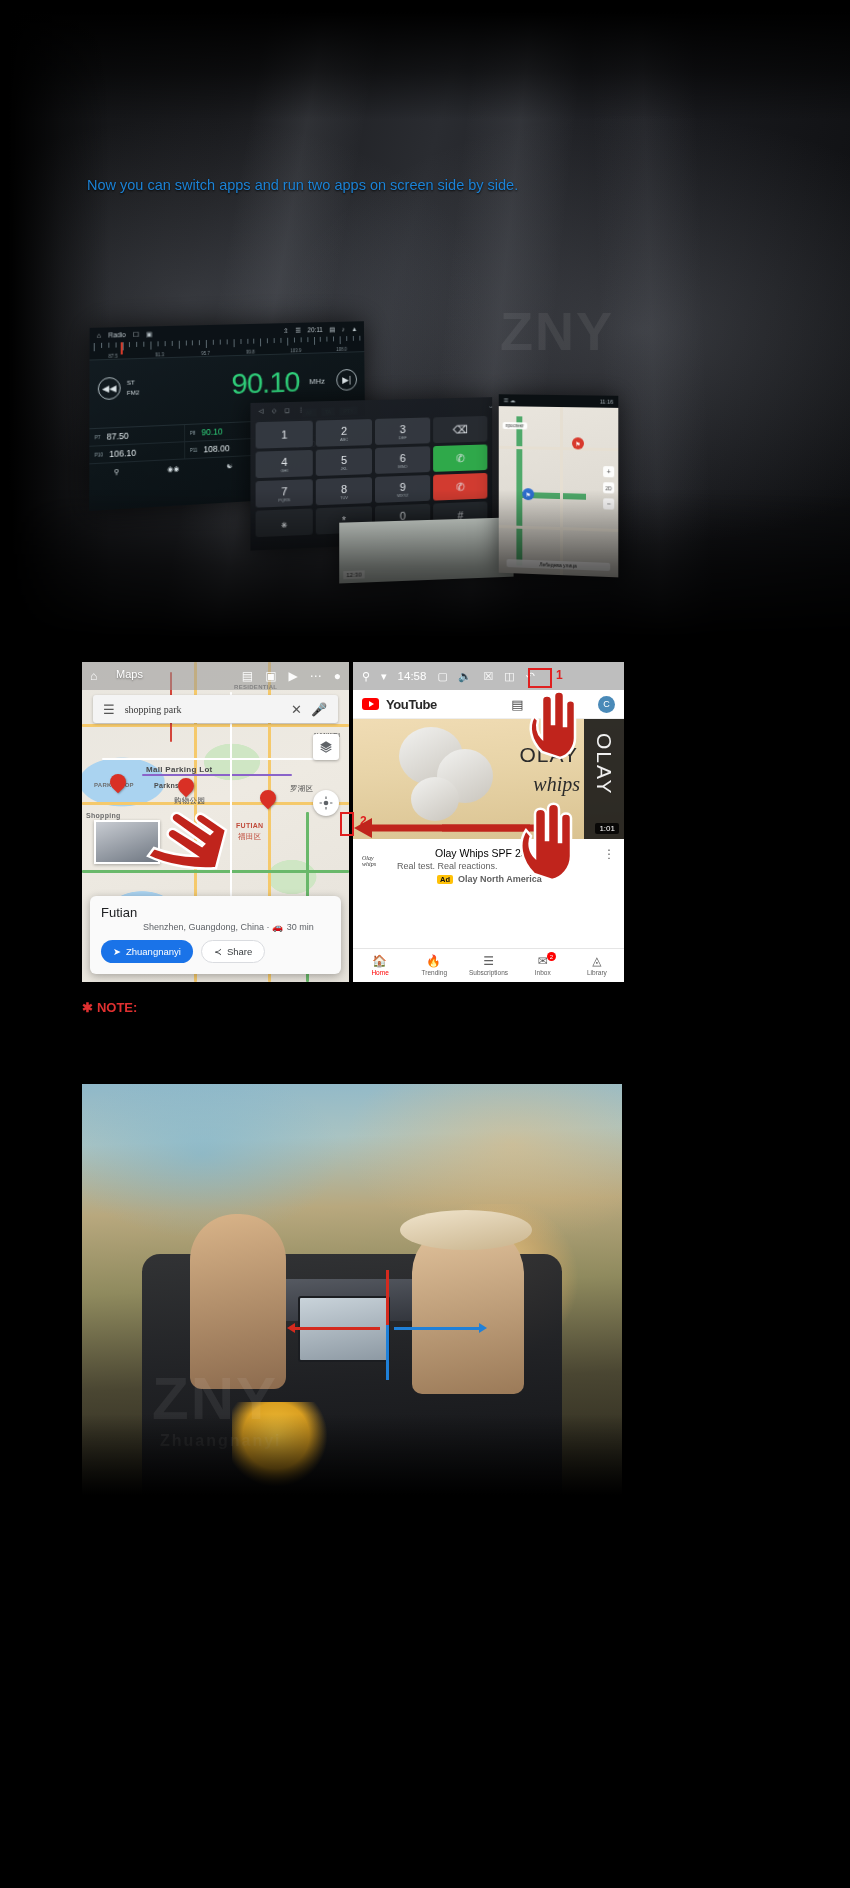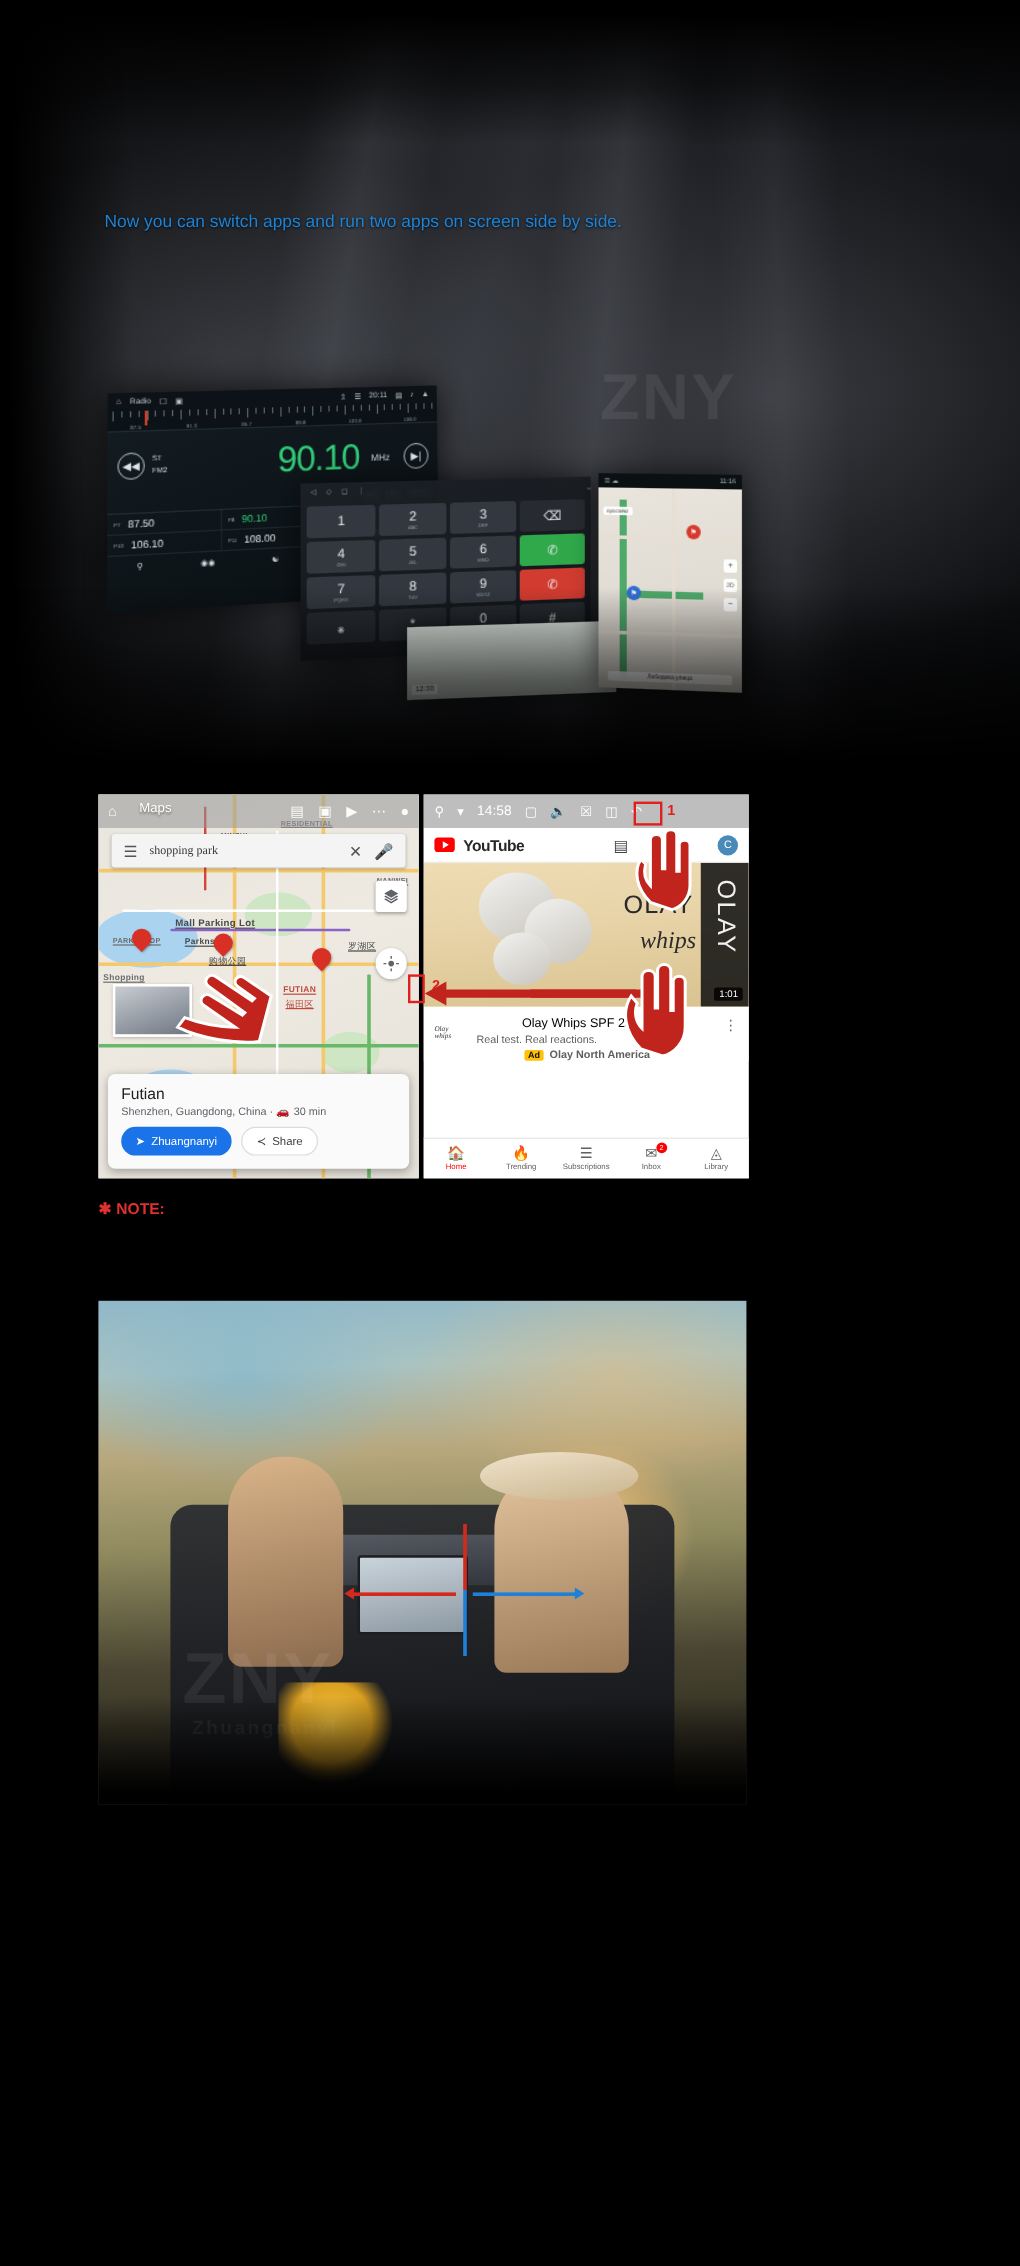--- a/index.html
+++ b/index.html
@@ -153,21 +153,21 @@
       radial-gradient(ellipse 46px 30px at 150px 100px, #cfe6c4 0%, #cfe6c4 60%, transparent 62%),
       radial-gradient(ellipse 40px 28px at 210px 215px, #cfe6c4 0%, #cfe6c4 60%, transparent 62%),
       radial-gradient(ellipse 55px 34px at 60px 250px, #aad3f0 0%, #aad3f0 60%, transparent 62%),
       linear-gradient(160deg, #e9e6df 0%, #eeeae2 45%, #e6e2da 100%);
   }
   .map-rd { position: absolute; background: #f5c96b; border-radius: 1px; }
   .map-rd.w { background: #fff; }
   .map-rd.g { background: #69b86a; }
   .map-rd.p { background: #8a63c9; }
   .map-rd.r { background: #d4453a; }
-  .map-lbl { position: absolute; font-size: 6px; color: #6d6d6d; font-weight: bold; letter-spacing: .3px; text-decoration: underline; }
+  .map-lbl { position: absolute; font-size: 6px; color: #6d6d6d; font-weight: bold; letter-spacing: .3px; }
   .map-lbl.cn { font-size: 7.5px; color: #4a4a4a; font-weight: normal; }
   .map-lbl.big { font-size: 7px; color: #c04a3a; }
 
   .map-topbar { position: absolute; left:0; top:0; width: 100%; height: 28px; background: rgba(150,150,150,.55); display:flex; align-items:center; padding: 0 8px; gap: 12px; color:#fff; }
   .map-topbar .ic { font-size: 12px; opacity:.95; }
   .map-app { position:absolute; left: 34px; top: 6px; color:#fff; font-size: 11px; font-weight: 500; text-shadow: 0 1px 2px rgba(0,0,0,.4); }
 
   .map-search {
     position: absolute; left: 11px; top: 33px; right: 11px; height: 28px;
     background: #f4f4f4; border-radius: 3px; display: flex; align-items: center;
@@ -181,21 +181,21 @@
 
   .map-pin { position:absolute; width: 16px; height: 20px; }
   .map-pin .head { width:16px;height:16px;border-radius:50% 50% 50% 0; background:#d93025; transform: rotate(-45deg); box-shadow:0 1px 2px rgba(0,0,0,.35); }
   .map-thumb { position:absolute; left: 12px; top: 158px; width: 66px; height: 44px; background: linear-gradient(160deg,#c8ccd2,#6f7782); border:2px solid #fff; box-shadow:0 1px 3px rgba(0,0,0,.3); }
 
   .info-card {
     position:absolute; left: 8px; right: 8px; bottom: 8px; background:#fafafa;
     border-radius: 6px; box-shadow: 0 2px 8px rgba(0,0,0,.3); padding: 9px 11px 11px;
   }
   .info-title { font-size: 13px; color:#202124; margin-bottom: 2px; }
-  .info-sub { font-size: 9px; color:#5f6368; display:flex; align-items:center; gap:3px; margin-bottom: 8px; }
+  .info-sub { font-size: 9px; color:#5f6368; display:flex; align-items:center; gap:3px; margin-bottom: 8px; margin-left: 42px; }
   .info-btns { display:flex; gap: 8px; }
   .btn-dir { background:#1a73e8; color:#fff; border-radius:14px; padding: 5px 12px; font-size: 9.5px; display:flex;align-items:center;gap:5px; }
   .btn-share { background:#fff; color:#3c4043; border:1px solid #dadce0; border-radius:14px; padding: 5px 12px; font-size: 9.5px; display:flex;align-items:center;gap:5px; }
 
   
   .yt-status { position:absolute; left:0; top:0; width:100%; height: 28px; background: rgba(150,150,150,.62); display:flex; align-items:center; gap: 11px; padding: 0 9px; color:#fff; font-size: 11px; }
   .yt-status .t { font-size: 11.5px; }
   .yt-header { position:absolute; left:0; top:28px; width:100%; height: 29px; background:#fff; display:flex; align-items:center; padding: 0 9px; gap: 7px; border-bottom: 1px solid #eee; }
   .yt-logo-box { width: 17px; height: 12px; background:#ff0000; border-radius: 3px; display:flex;align-items:center;justify-content:center; }
   .yt-logo-box .tri { width:0;height:0;border-left:5px solid #fff;border-top:3px solid transparent;border-bottom:3px solid transparent;margin-left:1px; }

